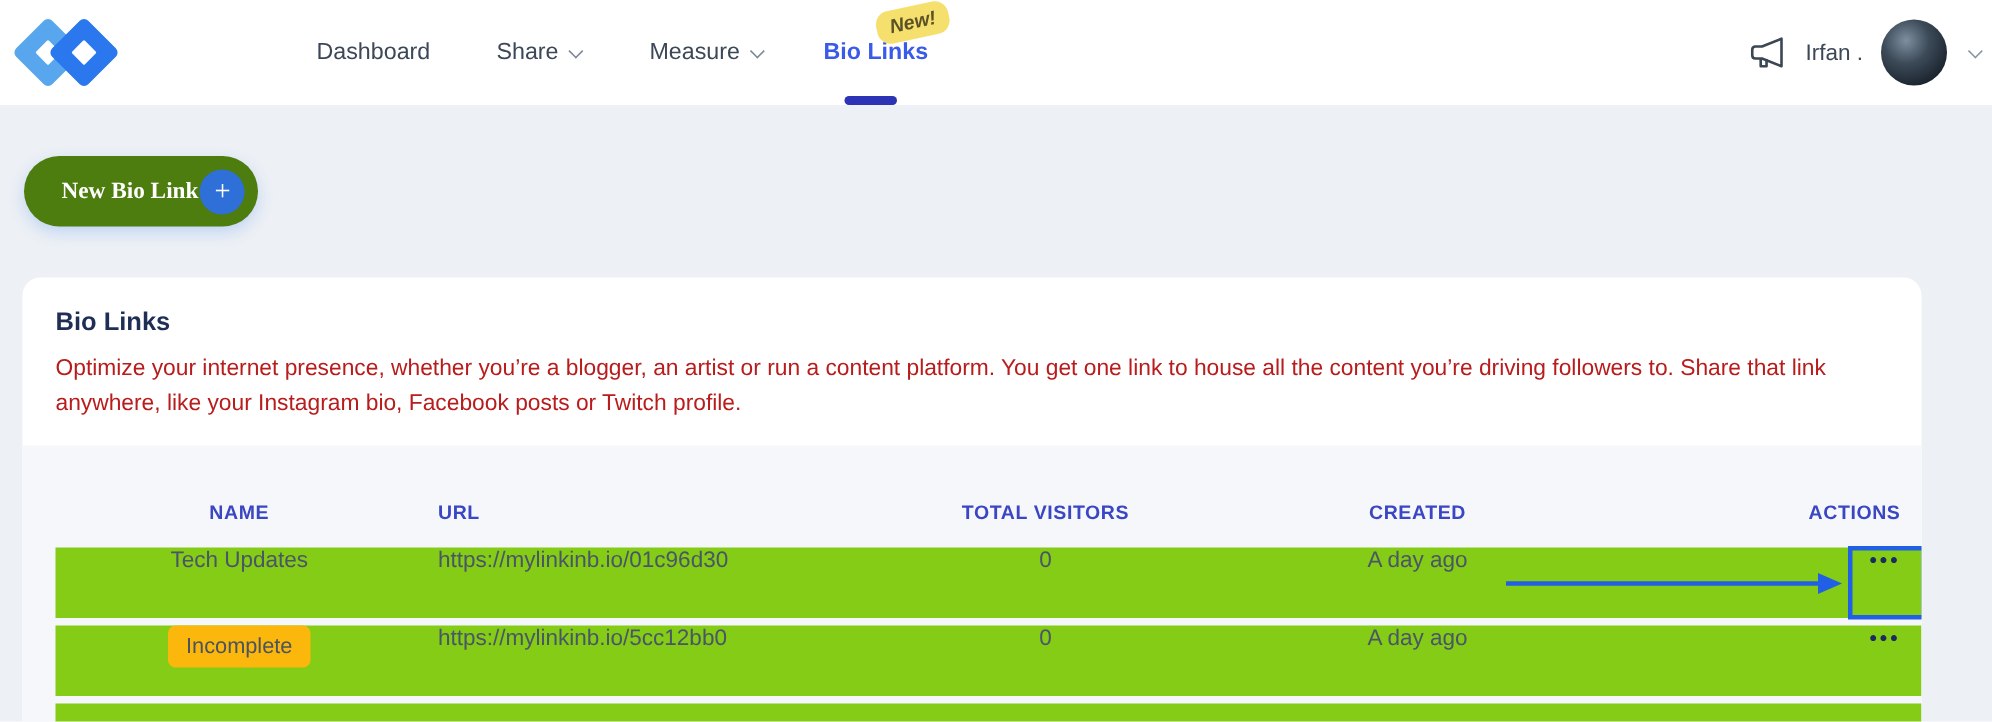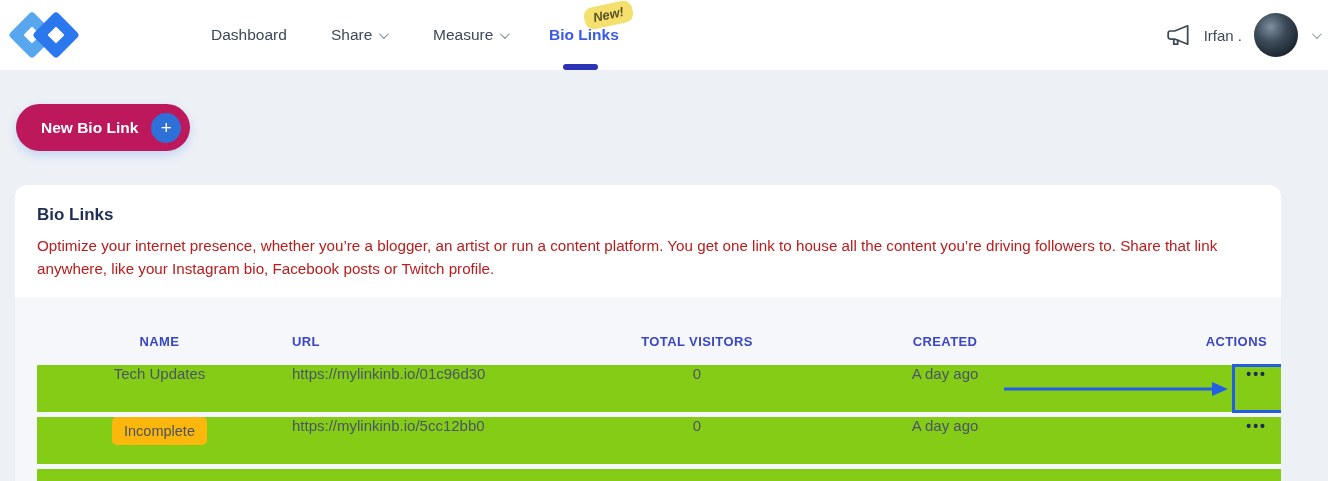--- a/index.html
+++ b/index.html
@@ -44,25 +44,25 @@
   .avatar {
     width:44px; height:44px; border-radius:50%;
     background:radial-gradient(circle at 38% 32%, #7e8fa0 0%, #3c4a58 38%, #141c26 85%);
     cursor:pointer;
   }
   .chev-user { border-color:#8a94a5; margin-left:2px; }
 
   
   .new-btn {
     position:absolute; left:16px; top:104px; height:47px;
-    display:flex; align-items:center; gap:13px;
+    display:flex; align-items:center; gap:1px;
     padding:0 9px 0 25px;
-    background:#be185d; border:none; border-radius:24px;
+    background:#4d7c0f; border:none; border-radius:24px;
     color:#ffffff; font-size:15.5px; font-weight:bold;
-    font-family:Liberation Sans, sans-serif;
+    font-family:Liberation Serif, serif;
     cursor:pointer; box-shadow:0 4px 10px rgba(61,134,244,.25);
   }
   .plus-circle {
     width:30px; height:30px; border-radius:50%;
     background:#2e6fd8; color:#ffffff;
     display:flex; align-items:center; justify-content:center;
     font-size:19px; font-weight:normal;
   }
 
   

